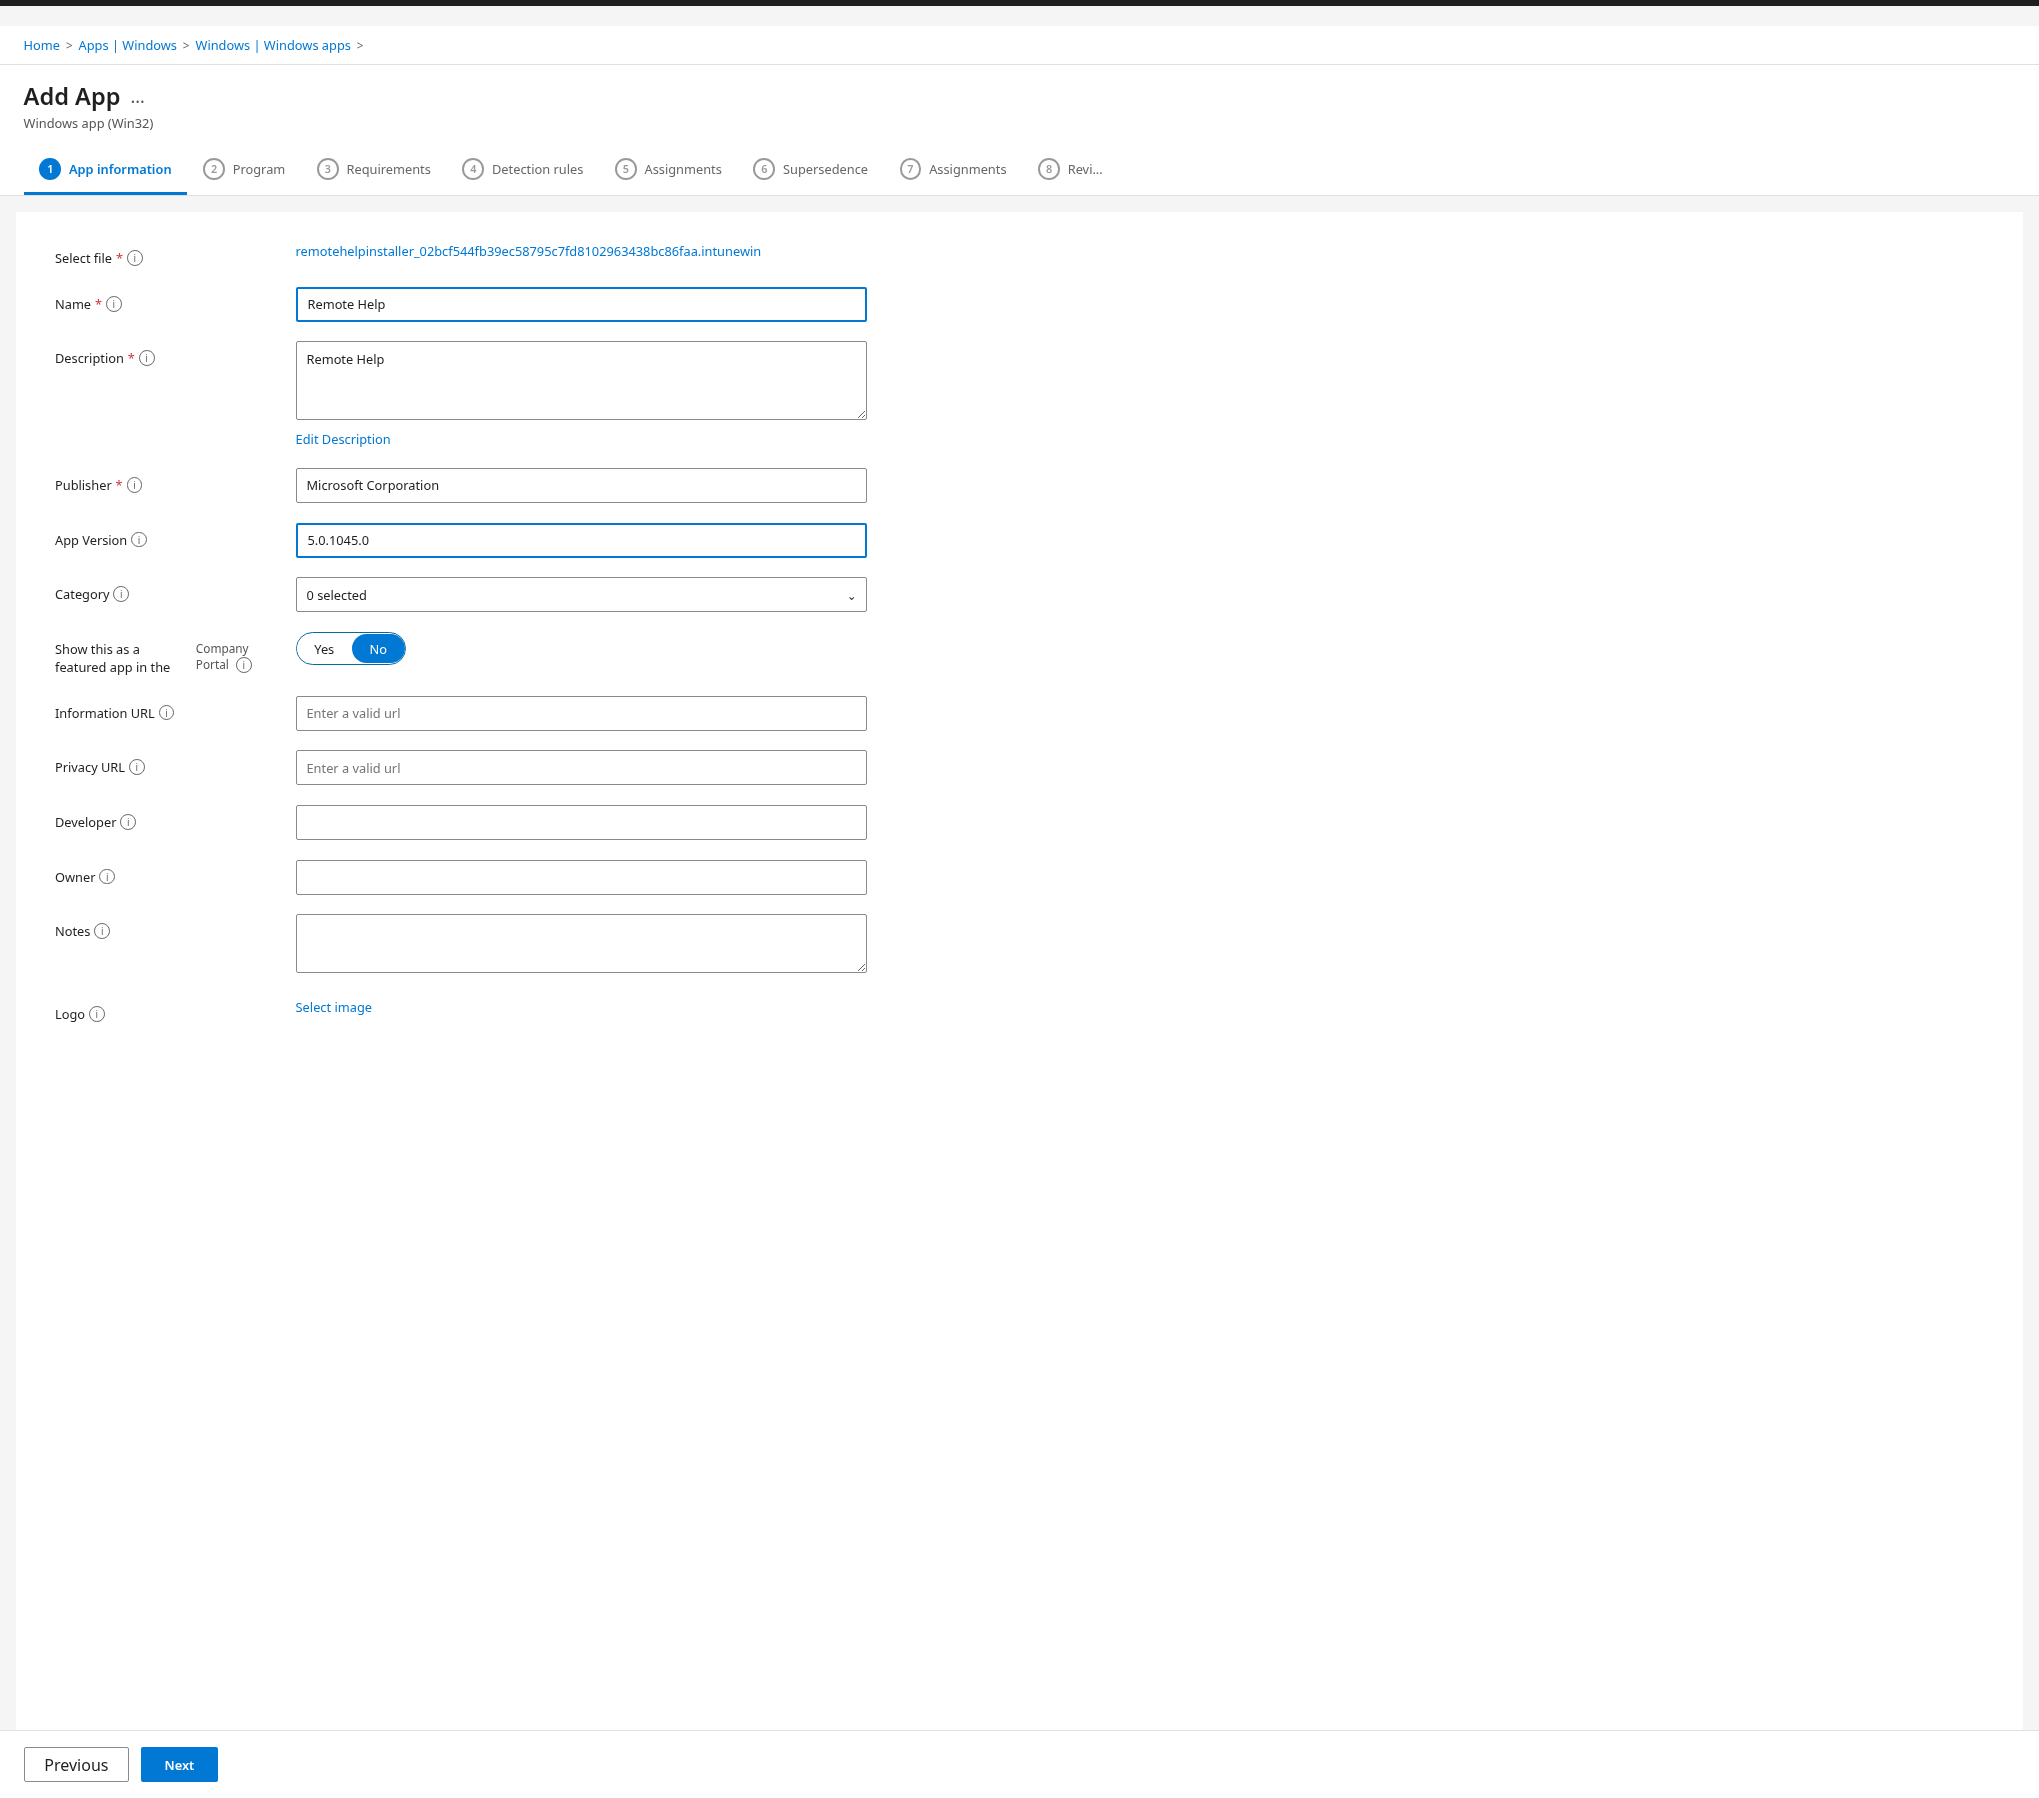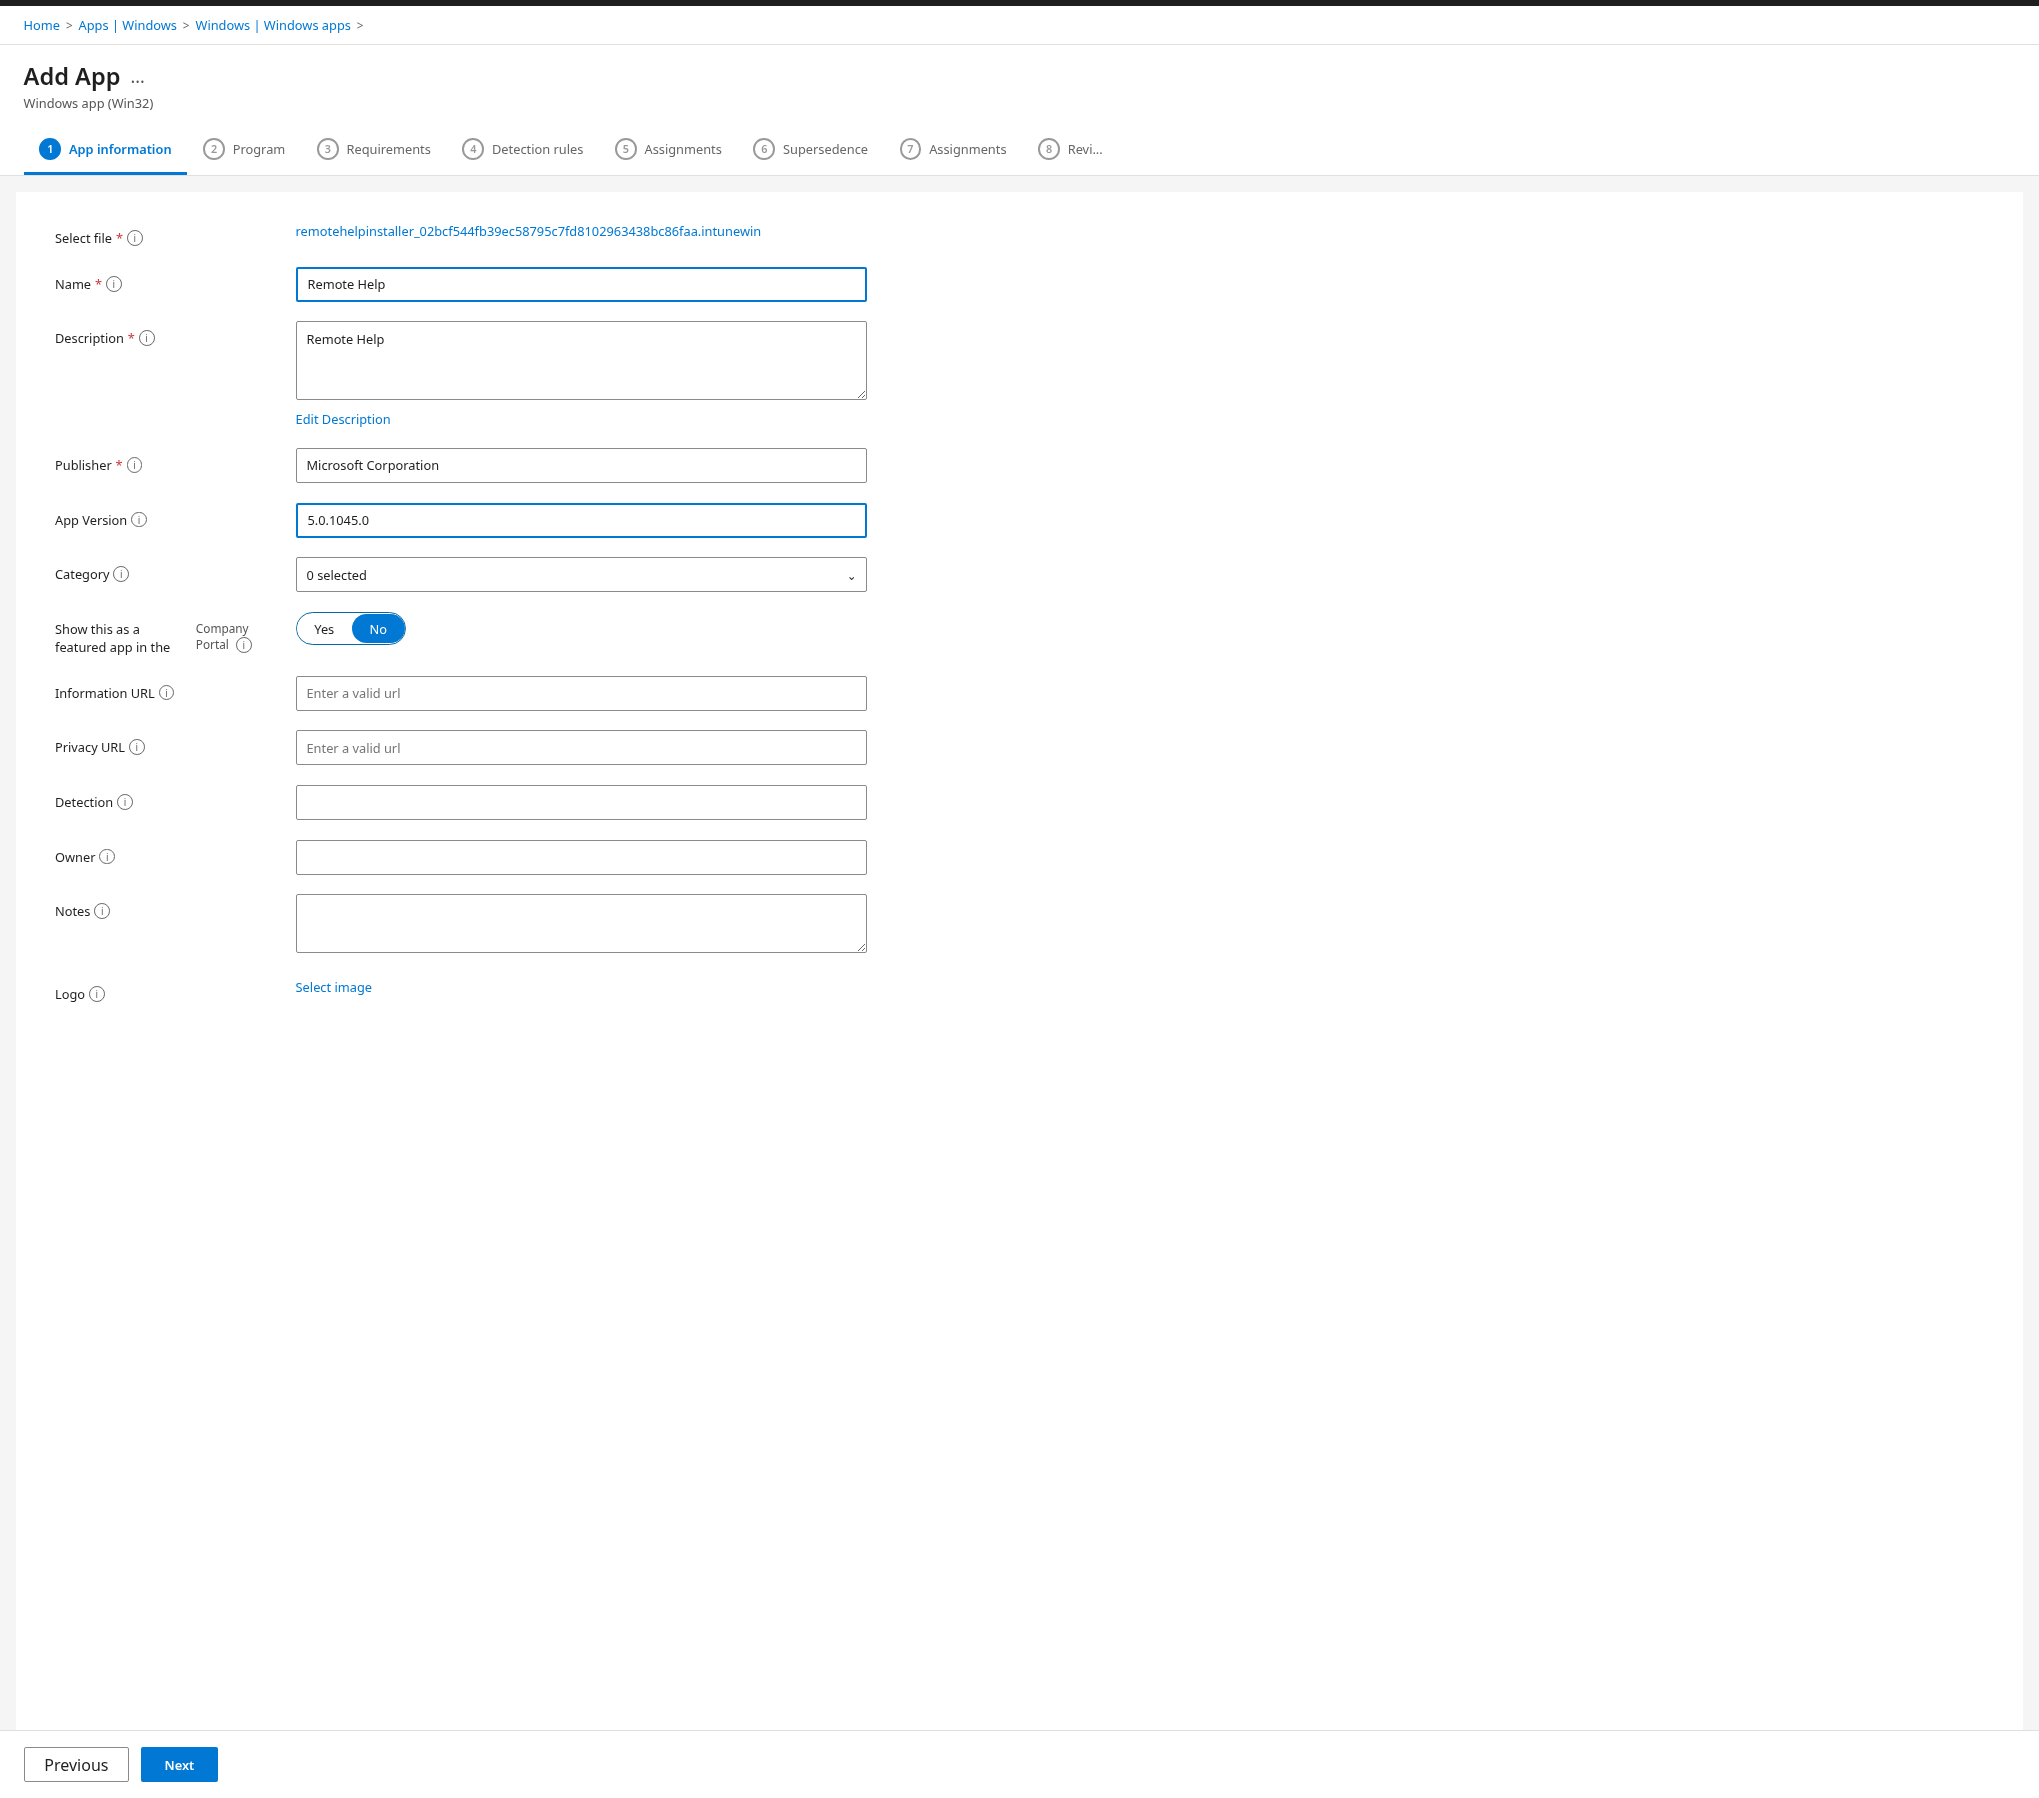--- a/index.html
+++ b/index.html
@@ -15,20 +15,21 @@
       height: 5.9px;
     }
     .breadcrumb-bar {
       background: #fff;
       padding: 9.9px 23.6px;
       border-bottom: 1px solid #e0e0e0;
       display: flex;
       align-items: center;
       gap: 5.9px;
       font-size: 12.8px;
+      margin-top: 20px;
     }
     .breadcrumb-item {
       color: #0078d4;
       cursor: pointer;
     }
     .breadcrumb-sep { color: #666; font-size: 11.8px; }
     .page-header {
       background: #fff;
       padding: 15.8px 23.6px 0 23.6px;
       border-bottom: 1px solid #e0e0e0;
@@ -448,21 +449,21 @@
       <span>Privacy URL</span>
       <span class="info-icon">i</span>
     </div>
     <div class="form-control">
       <input type="text" placeholder="Enter a valid url" style="">
     </div>
   </div>
 
   <div class="form-row">
     <div class="form-label">
-      <span>Detection</span>
+      <span>Developer</span>
       <span class="info-icon">i</span>
     </div>
     <div class="form-control">
       <input type="text" style="">
     </div>
   </div>
 
   <div class="form-row">
     <div class="form-label">
       <span>Owner</span>

